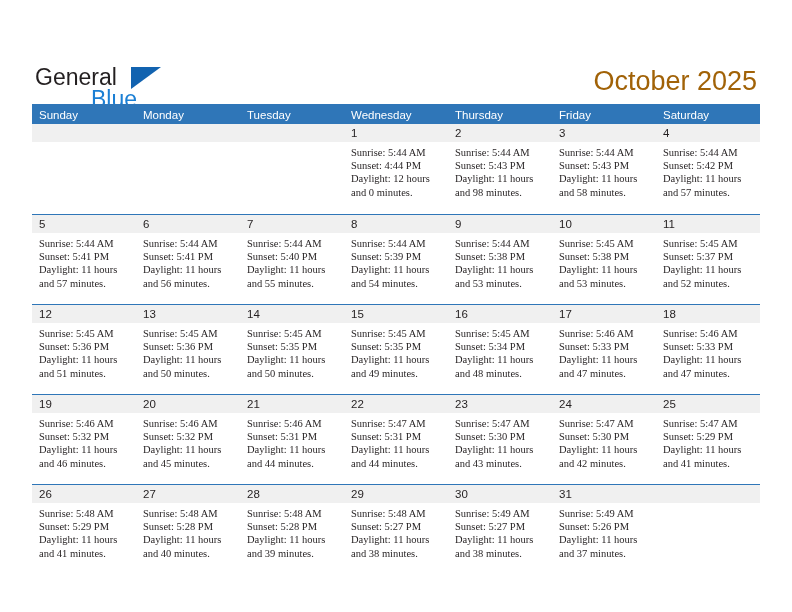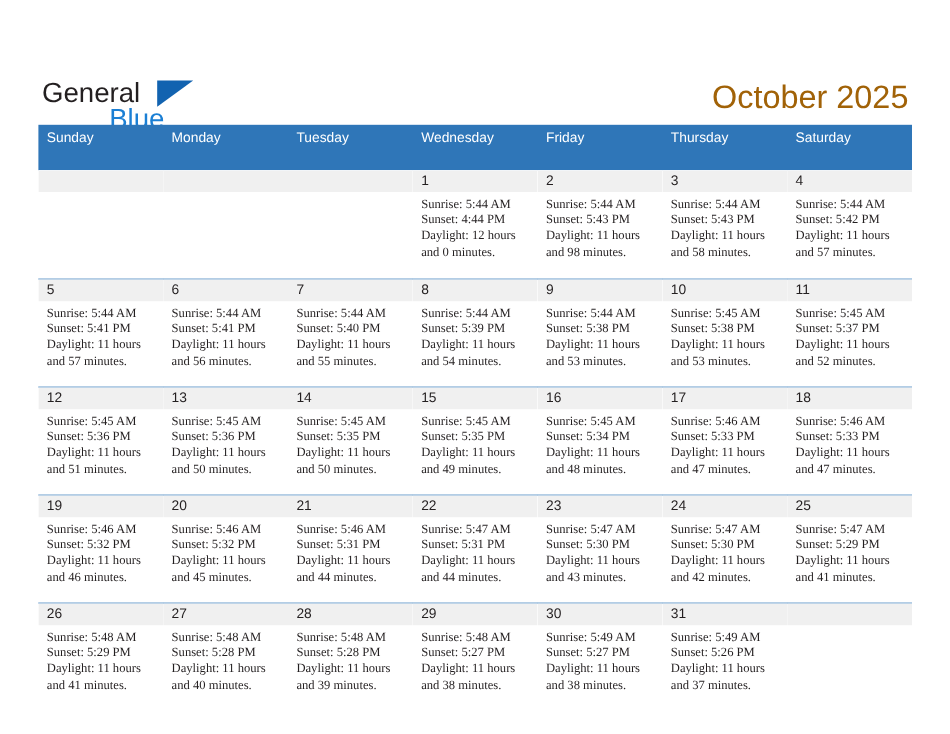--- a/index.html
+++ b/index.html
@@ -88,21 +88,21 @@
   
   .cal {
     position: absolute;
     left: 32px;
     top: 104px;
     width: 728px;
   }
   .weekdays {
     display: flex;
     background: #2f76b8;
-    height: 38px;
+    height: 20px;
   }
   .weekday {
     flex: 1 1 0;
     color: #ffffff;
     font-size: 11.5px;
     line-height: 22px;
     padding-left: 7px;
     box-sizing: border-box;
     white-space: nowrap;
     overflow: hidden;
@@ -163,22 +163,22 @@
     <div class="subtitle">Malaya, Calabarzon, Philippines</div>
   </div>
 
   <div class="cal">
 
     <div class="weekdays">
       <div class="weekday">Sunday</div>
       <div class="weekday">Monday</div>
       <div class="weekday">Tuesday</div>
       <div class="weekday">Wednesday</div>
+      <div class="weekday">Thursday</div>
       <div class="weekday">Friday</div>
-      <div class="weekday">Thursday</div>
       <div class="weekday">Saturday</div>
     </div>
 
     <div id="weeks-host">
         <div class="week">
           <div class="day empty">
             <div class="day-num"></div>
           </div>
           <div class="day empty">
             <div class="day-num"></div>

